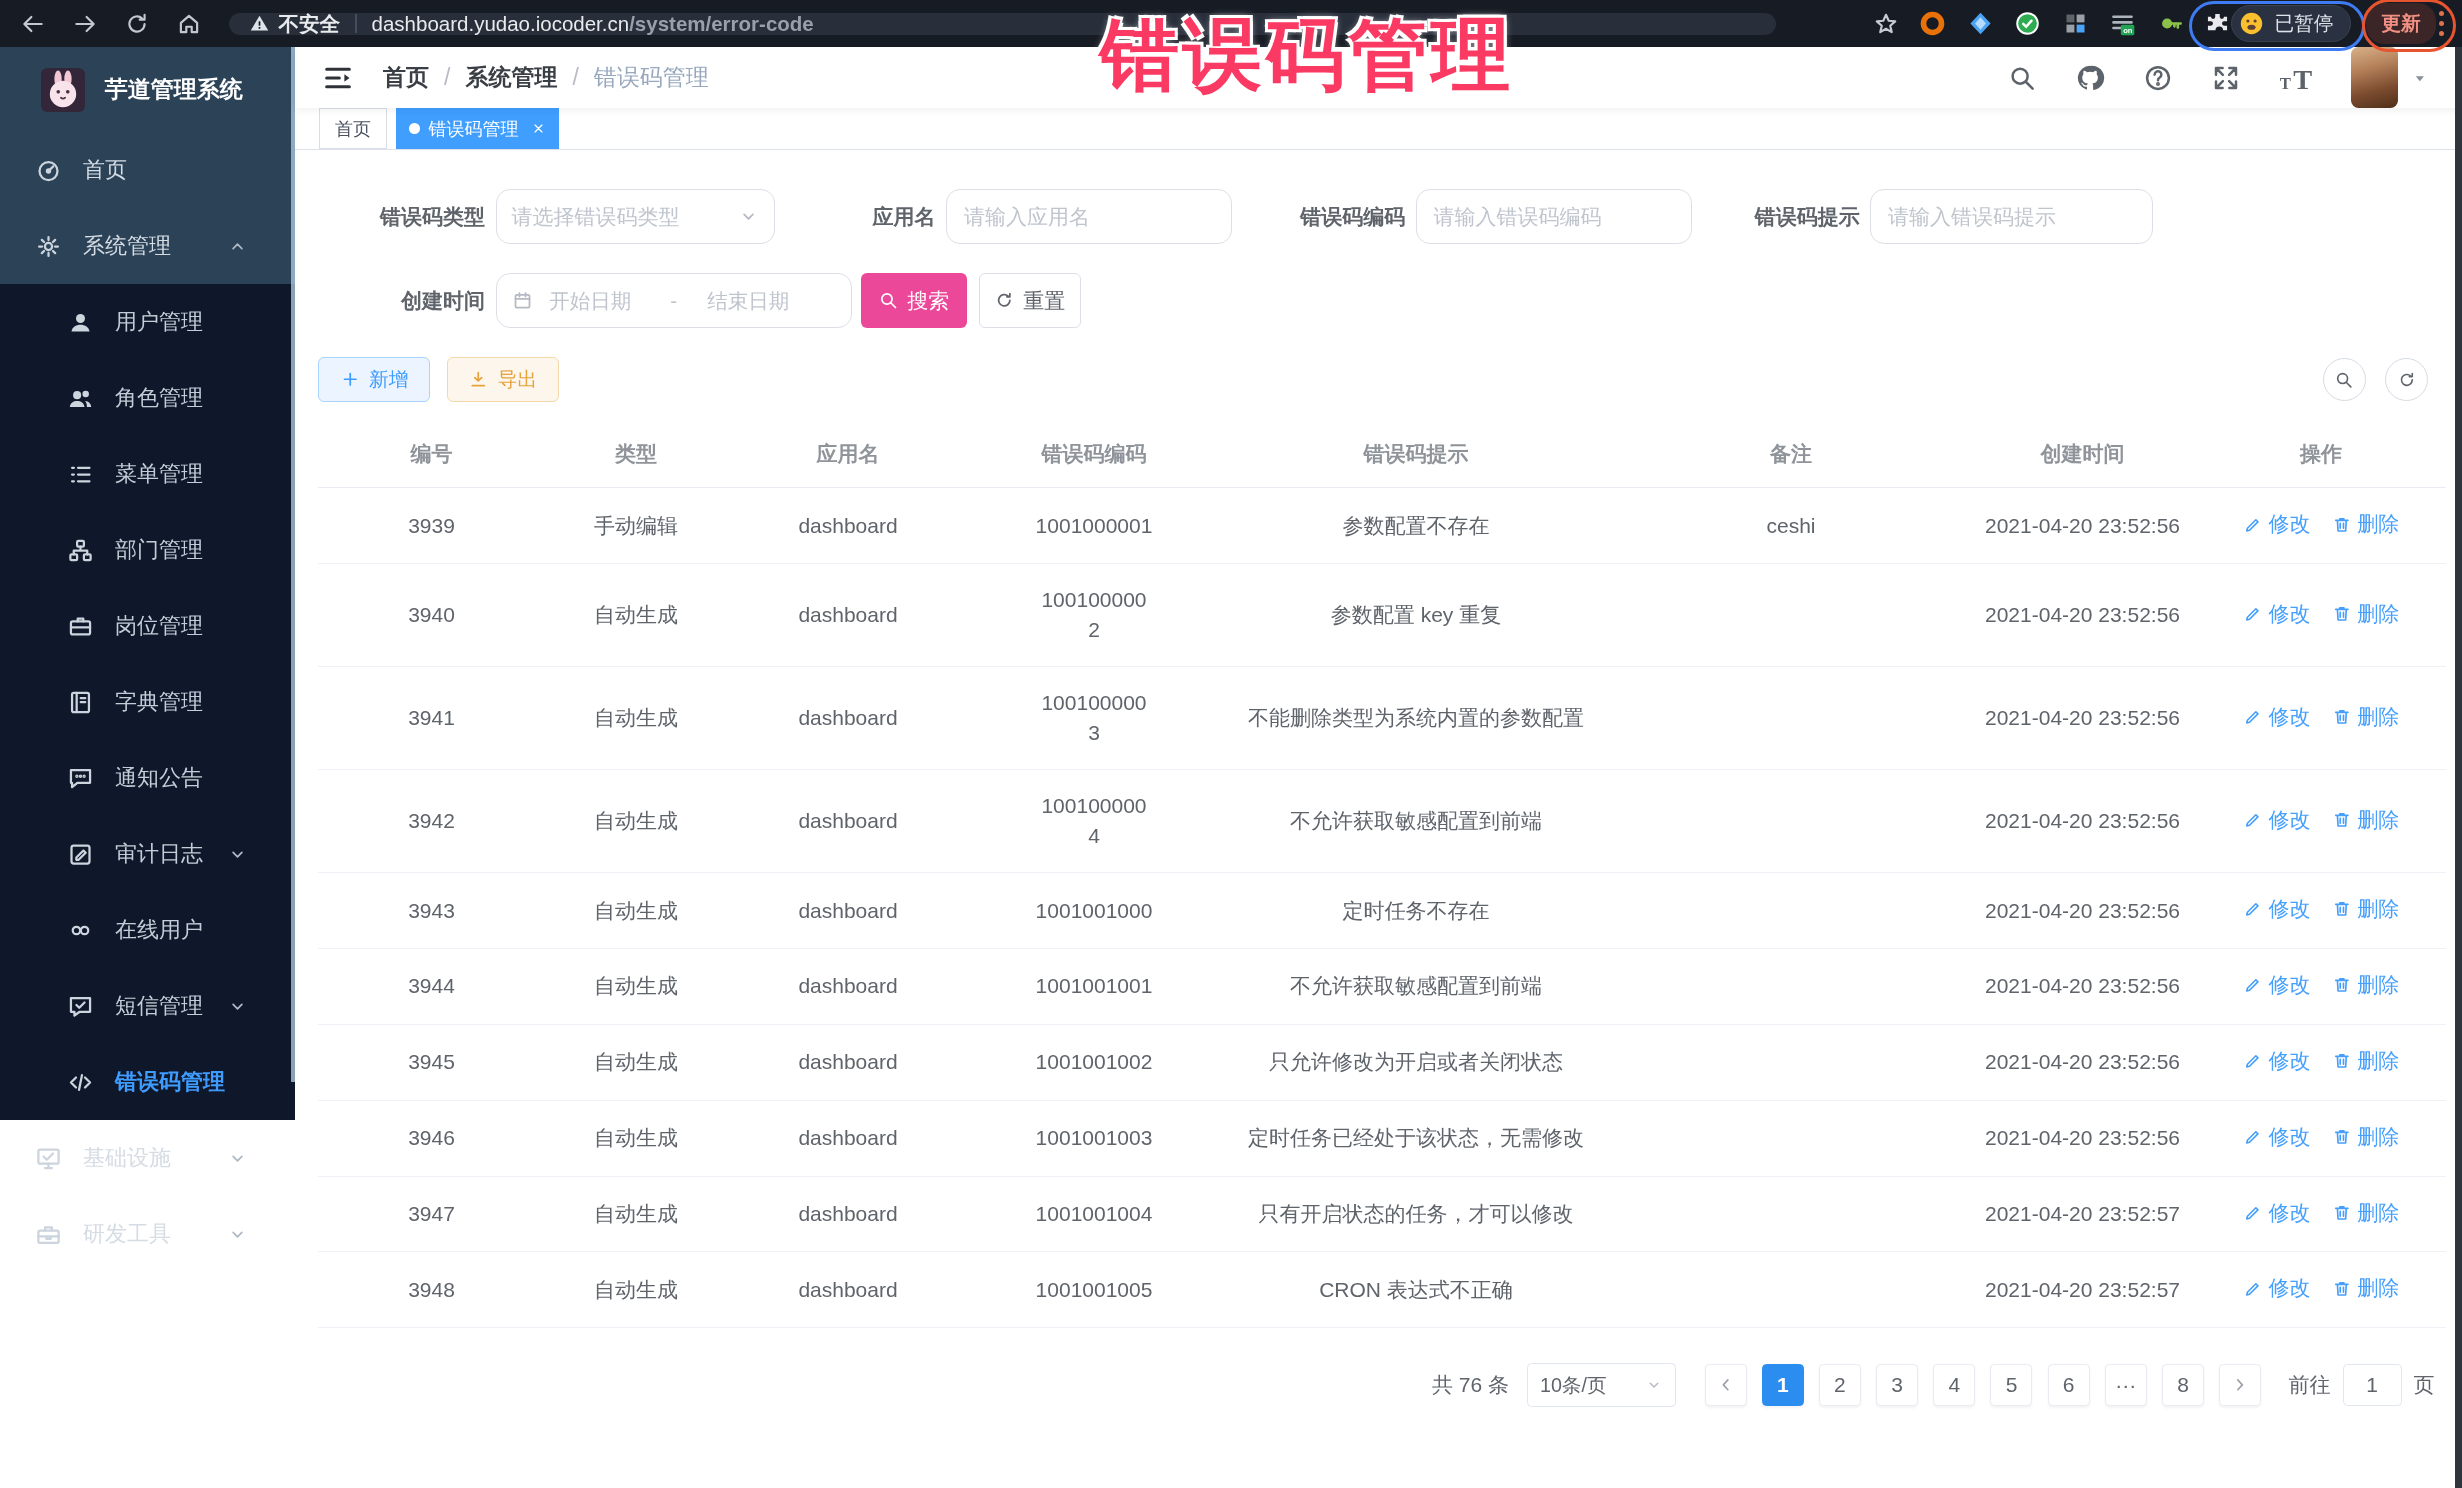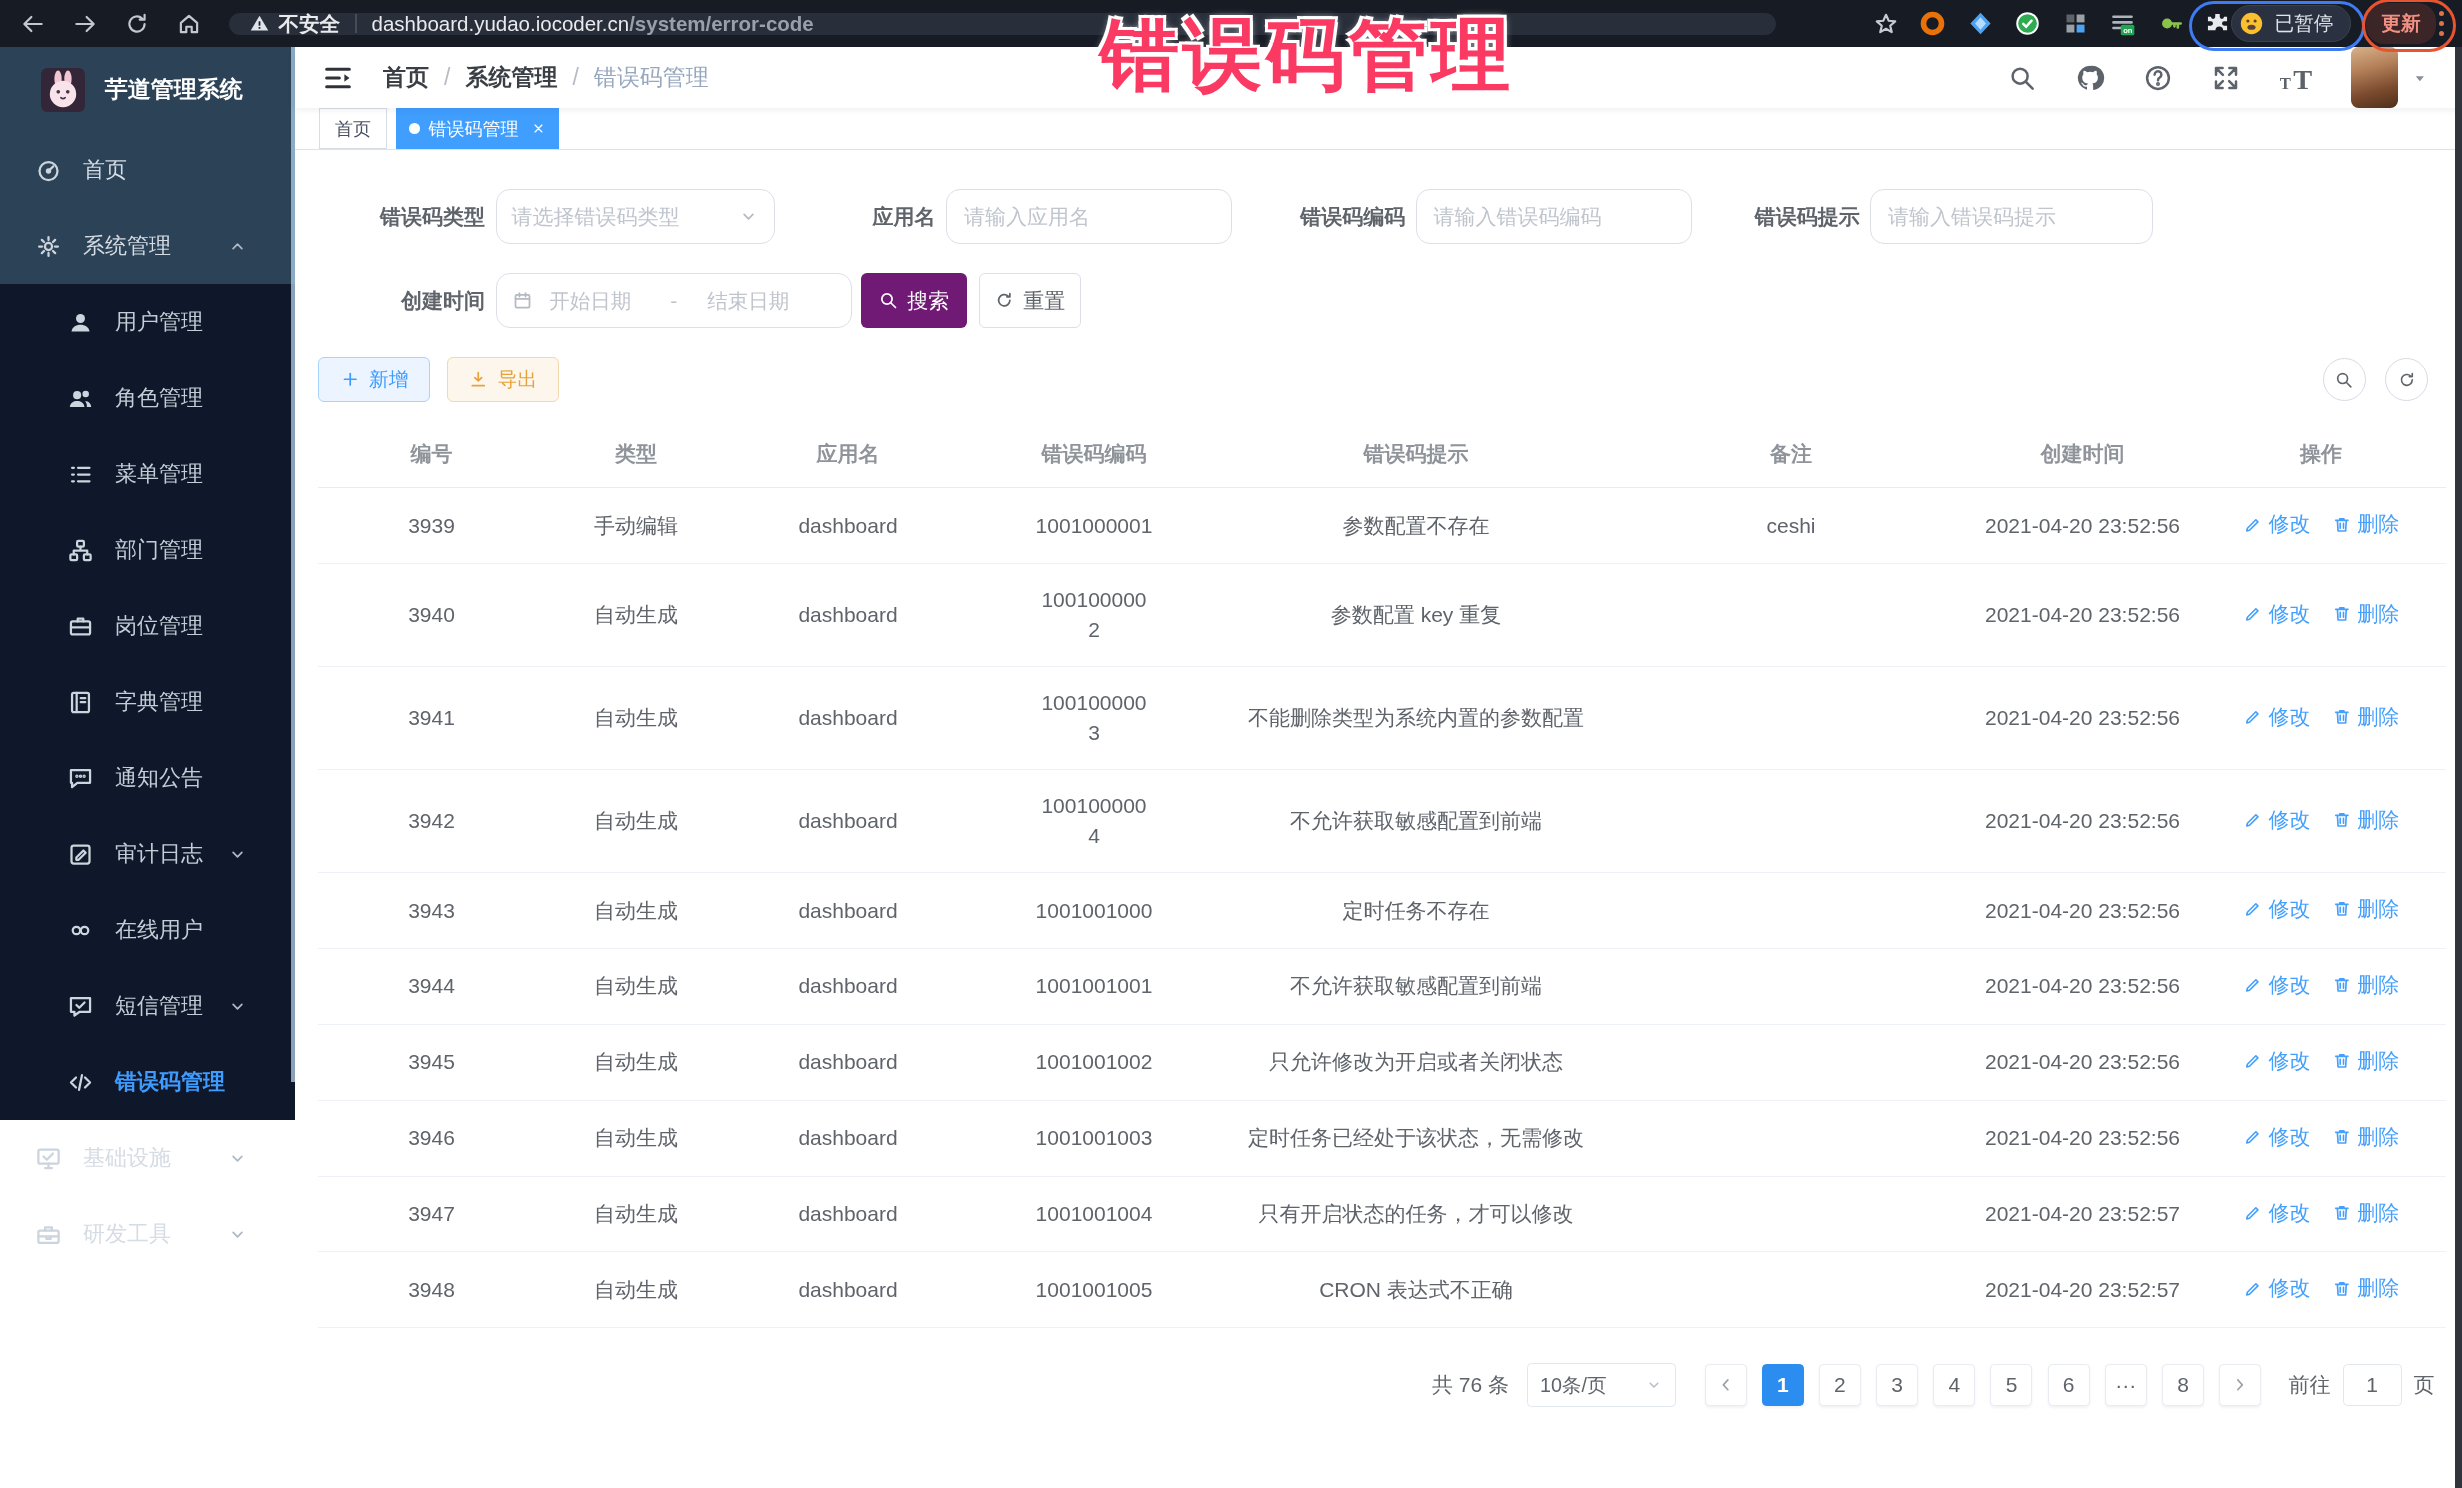--- a/index.html
+++ b/index.html
@@ -77,21 +77,21 @@
   .inp::placeholder{color:#bfc4cd}.w378{width:286px}.w364{width:276px}.w374{width:283px}
   .select-box{width:279px;margin-left:10.6px;display:flex;align-items:center;justify-content:space-between;padding:0 15px;cursor:pointer}
   .select-box .ph{color:#bfc4cd}
   .select-box .ic,.date-box .ic{color:#b4b9c2;font-size:21px}
   .date-box{width:356px;margin-left:10.6px;display:flex;align-items:center;padding:0 15px;gap:0}
   .date-box .ph{color:#bfc4cd;font-size:20.5px}
   .date-box .cal{margin-right:16.7px}
   .date-box .sep{color:#bfc4cd;margin:0 30px 0 39px}
   .btn{height:55px;border-radius:6px;font-size:21px;display:inline-flex;align-items:center;justify-content:center;gap:9px;border:1.5px solid transparent;cursor:pointer;box-sizing:border-box;font-family:inherit}
   .btn .ic{font-size:20.5px}
-  .btn-primary{background:#701a75;color:#fff;width:106px;margin-left:9px}
+  .btn-primary{background:#ec4899;color:#fff;width:106px;margin-left:9px}
   .btn-plain{background:#fff;border-color:#dcdfe6;color:#5f646b;width:102px;margin-left:12px}
 
   
   .toolbar{display:flex;align-items:center;margin-top:26px}
   .btn-add{background:#ecf5ff;border-color:#a8d3ff;color:#3d9bff;width:112px;height:45px;font-size:19.7px;border-radius:6px}
   .btn-export{background:#fdf6ec;border-color:#f3d8ab;color:#e6a23c;width:112px;height:45px;font-size:19.7px;margin-left:16.7px;border-radius:6px}
   .tool-right{margin-left:auto;display:flex;gap:19.7px;margin-right:10.6px}
   .circle-btn{width:41px;height:41px;border-radius:50%;border:1.5px solid #d6dbe3;display:flex;align-items:center;justify-content:center;color:#5f646b;font-size:19.7px;background:#fff;cursor:pointer}
 
   

